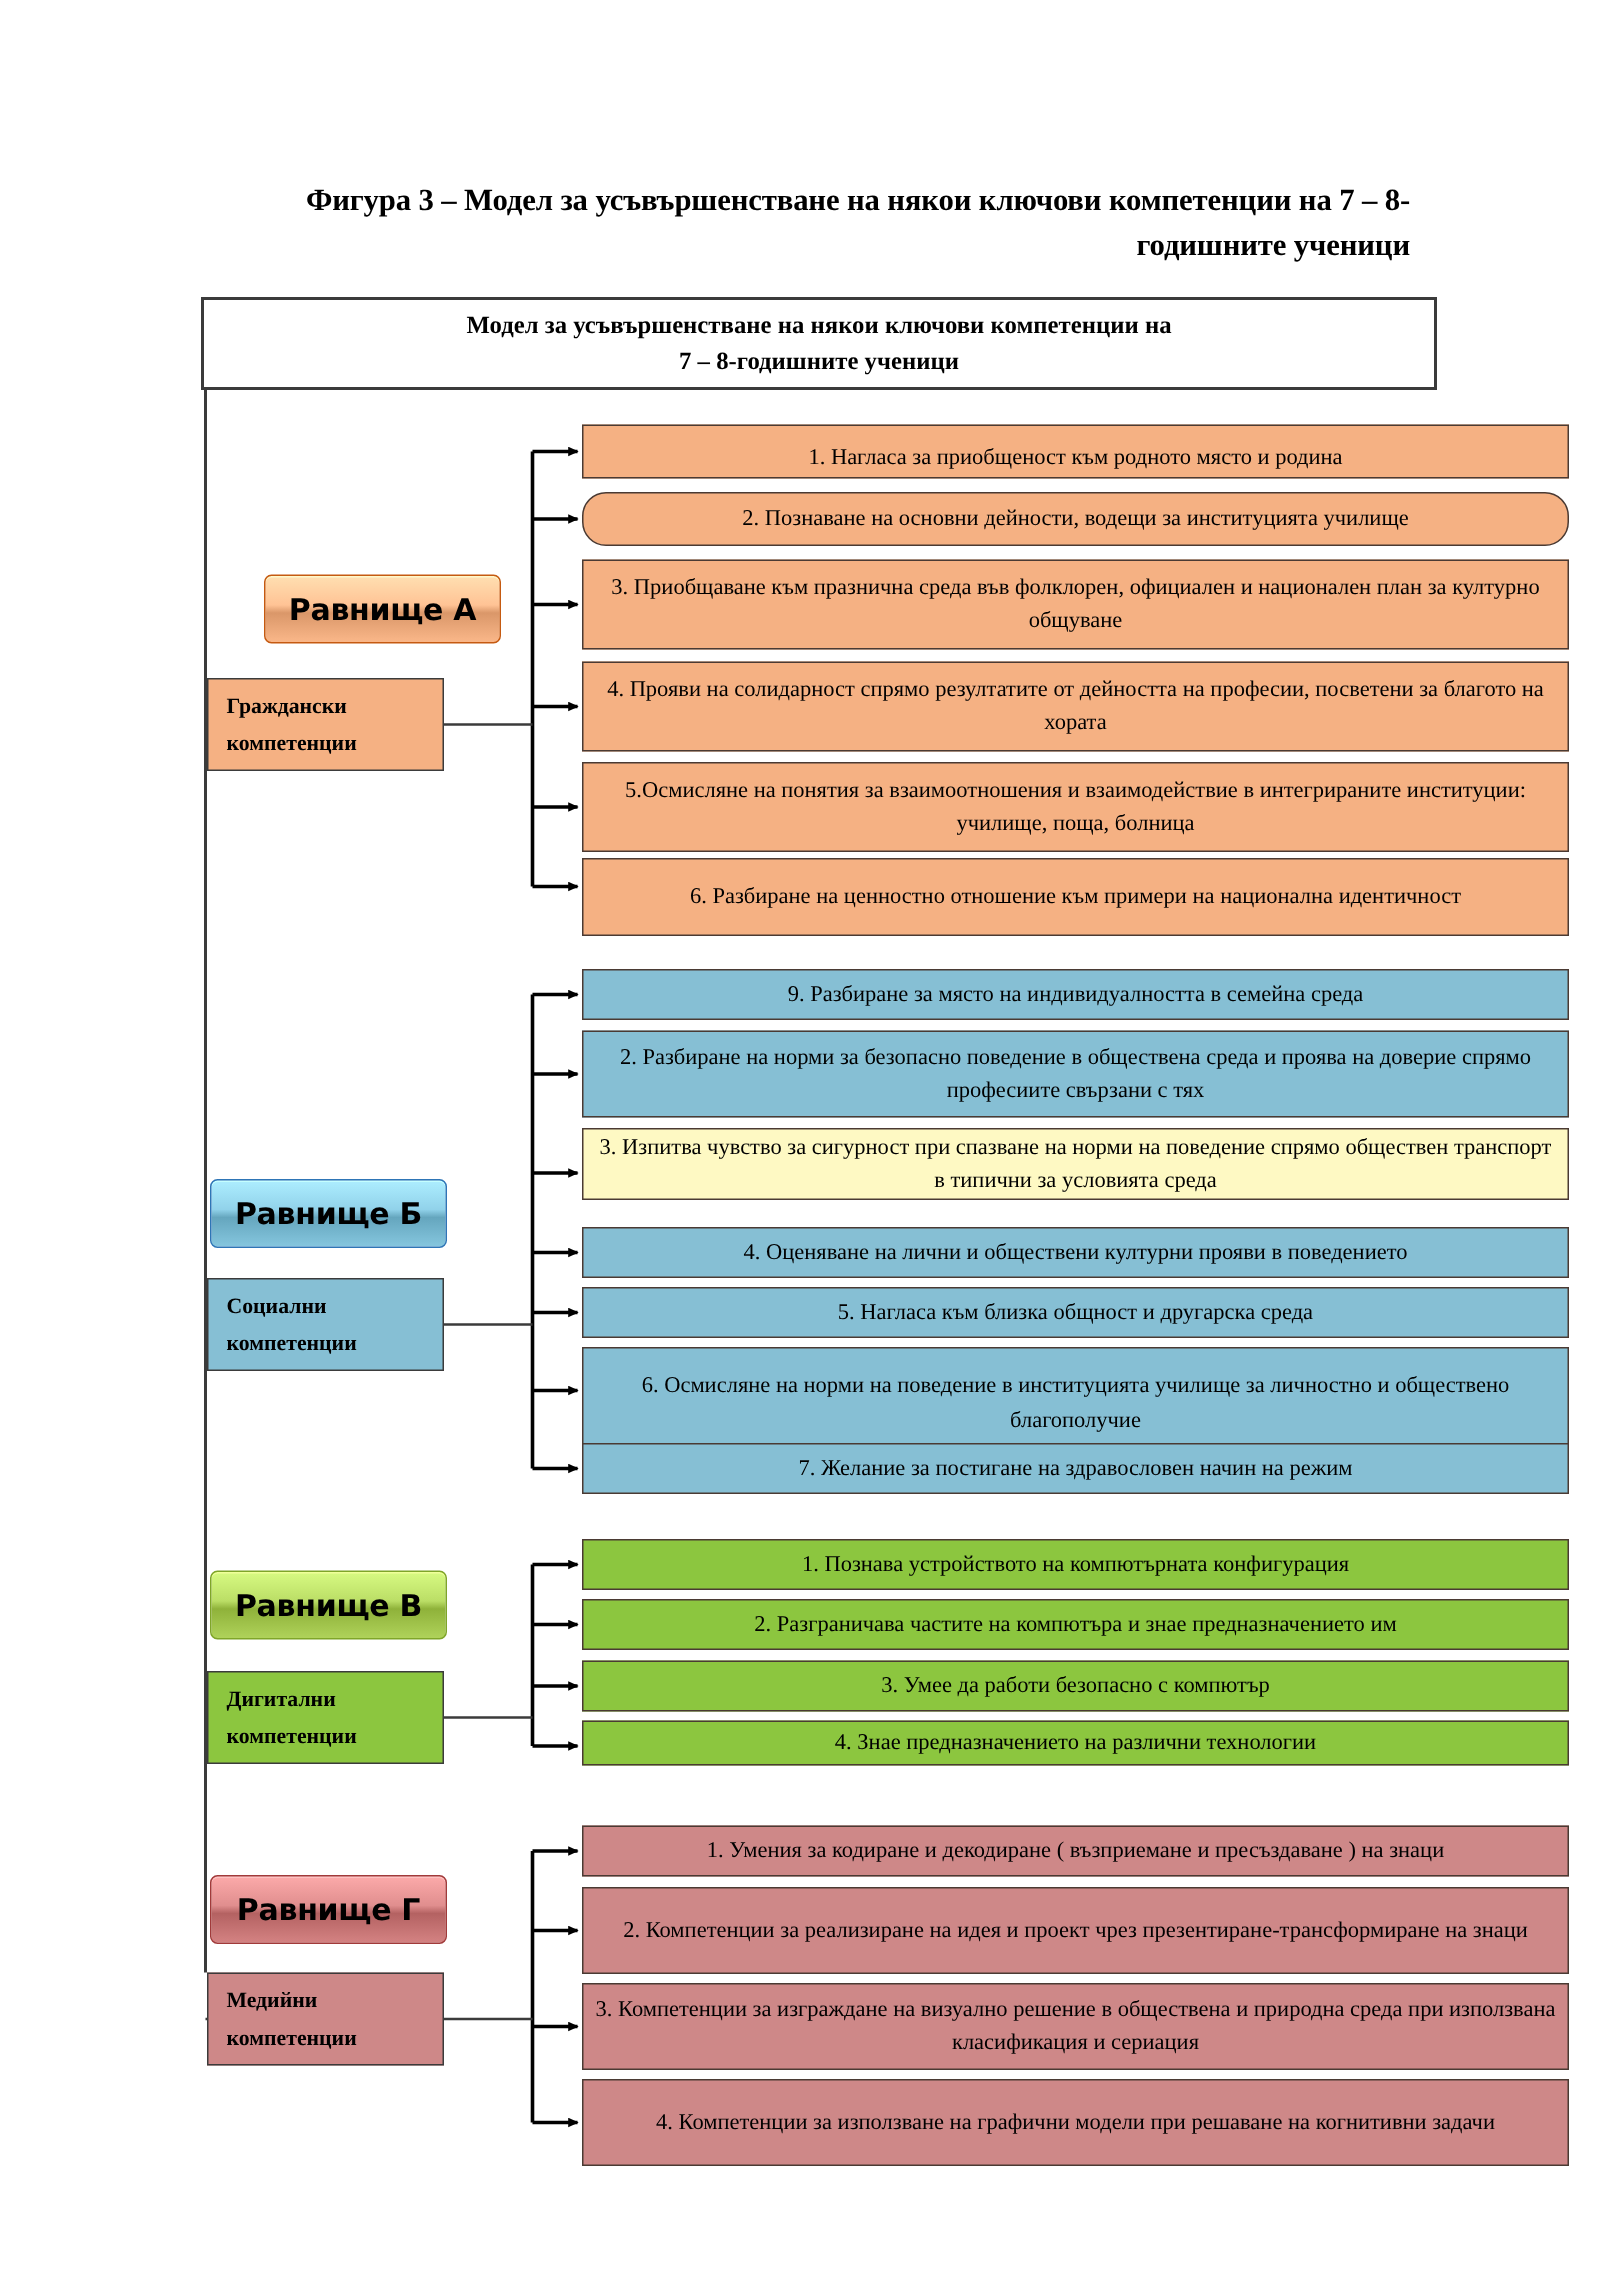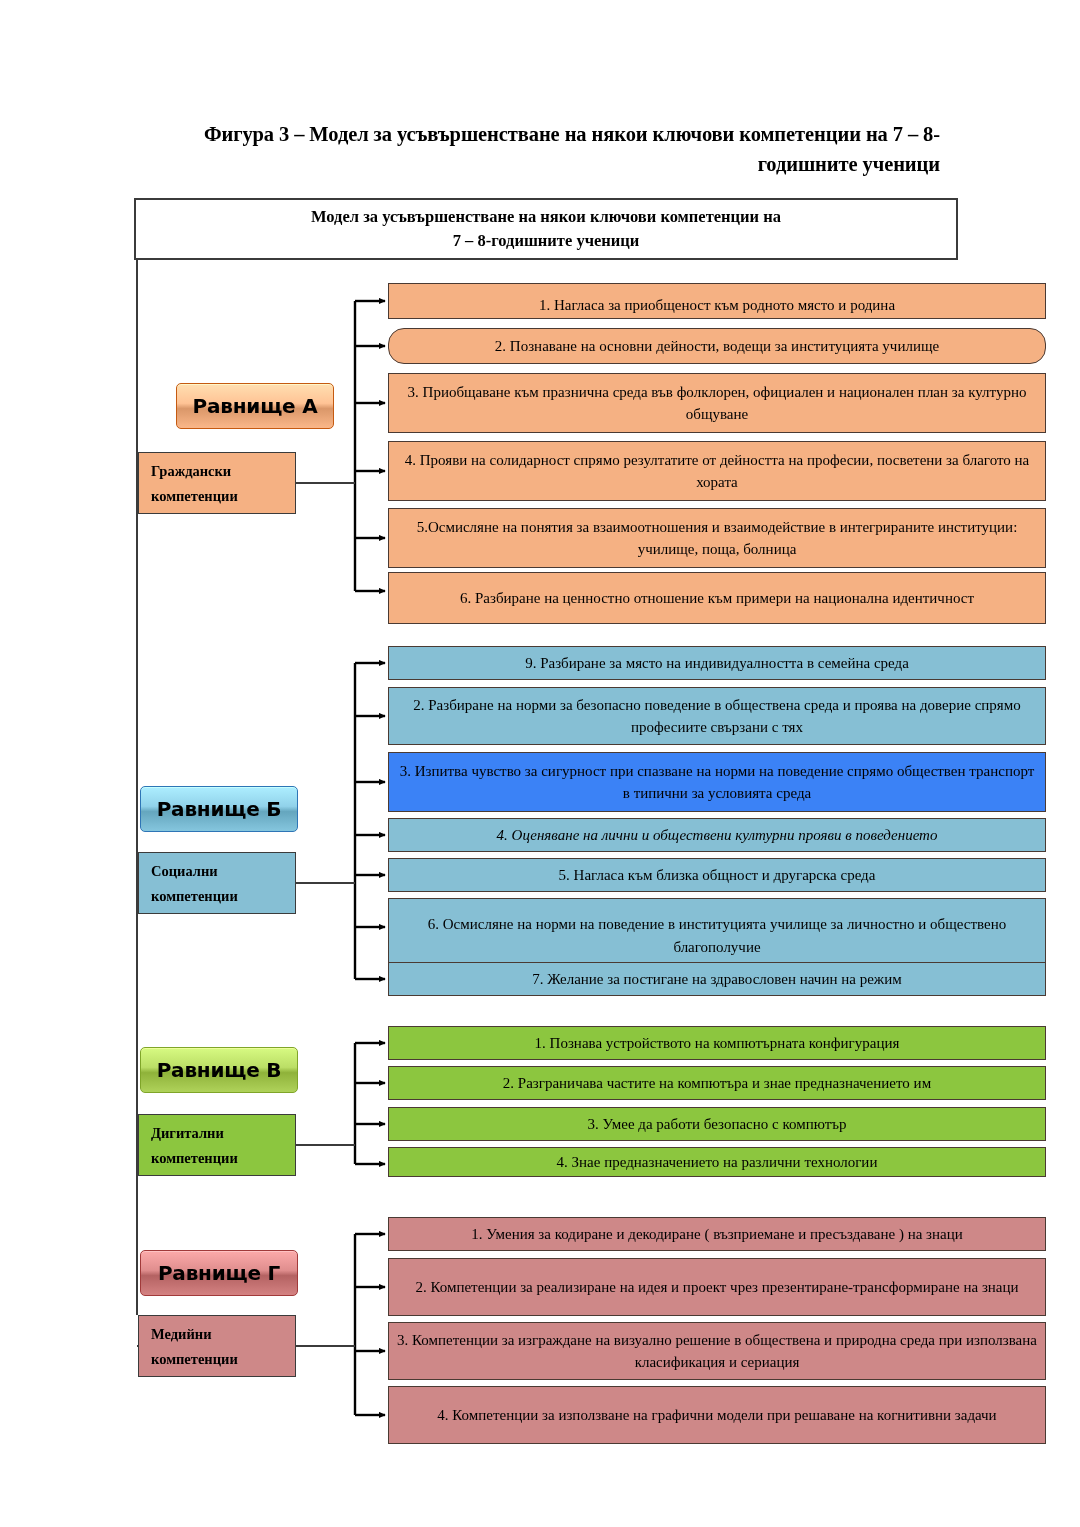--- a/index.html
+++ b/index.html
@@ -169,24 +169,24 @@
     <div>Социални</div>
     <div>компетенции</div>
   </div>
 
   <div class="item-box" style="top: 646px; height: 34px; background: rgb(134, 191, 212);">
     <span class="txt">9.     Разбиране за място на индивидуалността в семейна среда</span>
     </div>
   <div class="item-box" style="top: 687px; height: 58px; background: rgb(134, 191, 212);">
     <span class="txt">2. Разбиране на норми за безопасно поведение в обществена среда и проява на доверие спрямо професиите свързани с тях</span>
     </div>
-  <div class="item-box" style="top: 752px; height: 60px; background: #3b82f6;">
+  <div class="item-box" style="top: 752px; height: 48px; background: #fef9c3;">
     <span class="txt">3. Изпитва чувство за сигурност при спазване на норми на поведение спрямо обществен транспорт в типични за условията среда</span>
     </div>
-  <div class="item-box" style="top: 818px; height: 34px; background: rgb(134, 191, 212); font-style: italic;">
+  <div class="item-box" style="top: 818px; height: 34px; background: rgb(134, 191, 212);">
     <span class="txt">4. Оценяване на лични и обществени културни прояви в поведението</span>
     </div>
   <div class="item-box" style="top: 858px; height: 34px; background: rgb(134, 191, 212);">
     <span class="txt">5. Нагласа към близка общност и другарска среда</span>
     </div>
   <div class="item-box" style="top: 898px; height: 75px; background: rgb(134, 191, 212);">
     <span class="txt">6. Осмисляне на норми на поведение в институцията училище за личностно и обществено благополучие</span>
     </div>
   <div class="item-box" style="top: 962px; height: 34px; background: rgb(134, 191, 212);">
     <span class="txt">7. Желание за постигане на  здравословен начин на режим</span>

